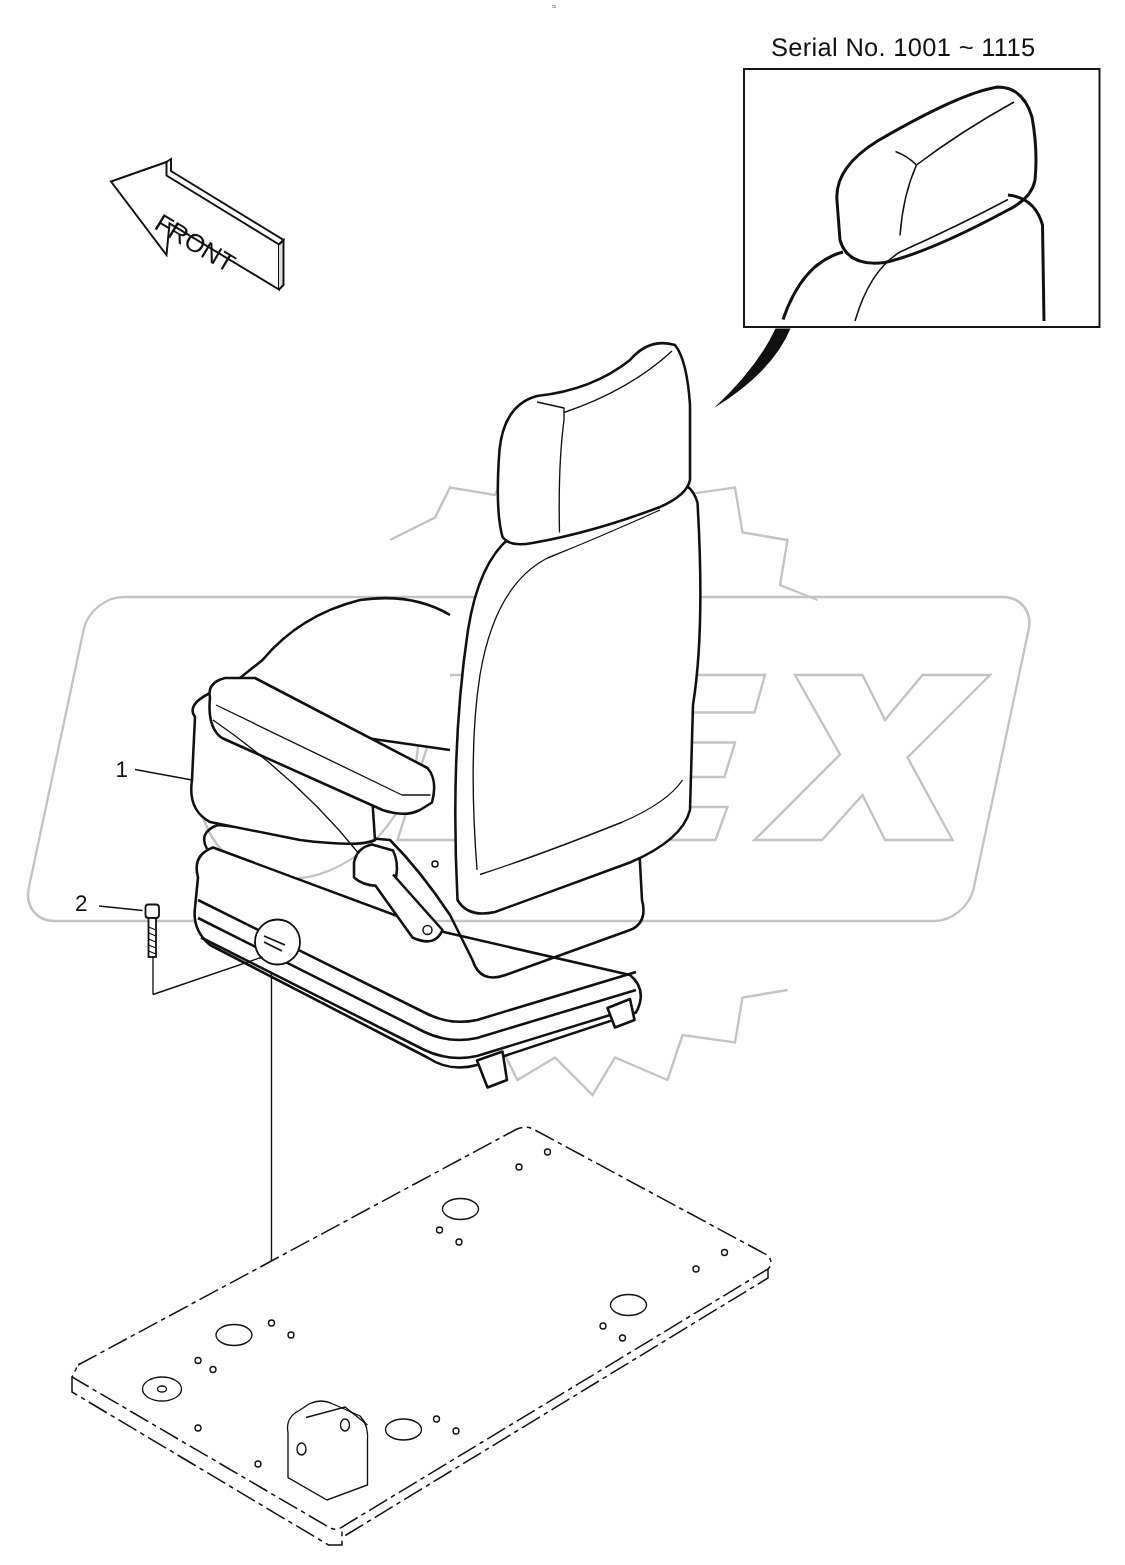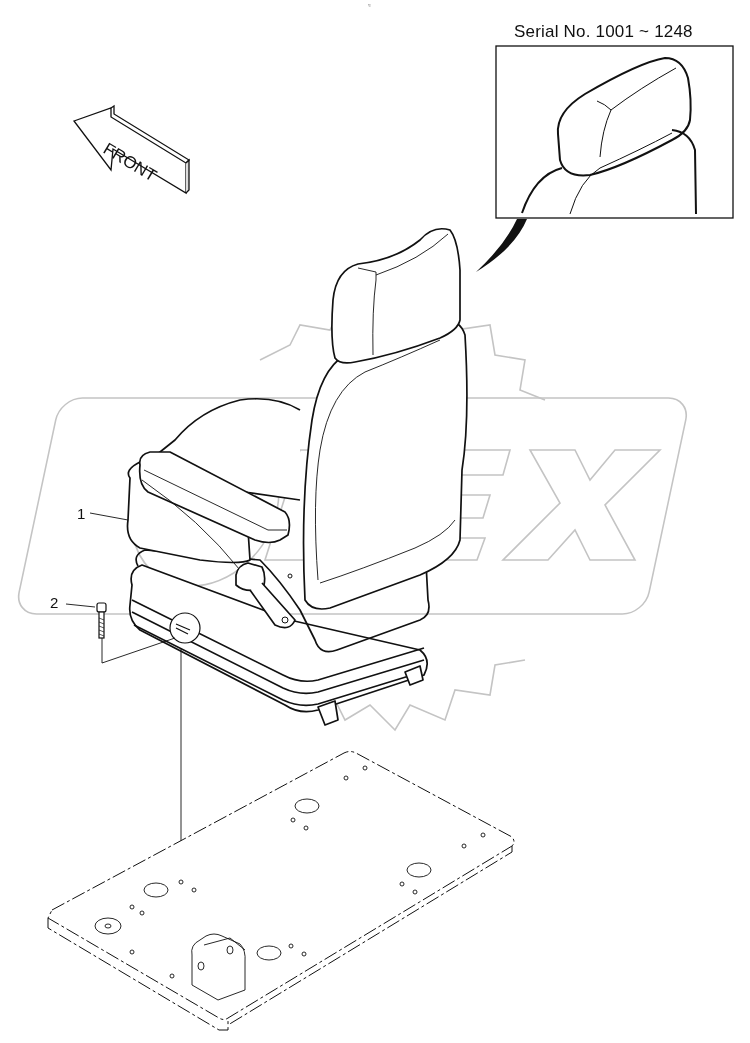--- a/index.html
+++ b/index.html
@@ -139,15 +139,15 @@
 
       <path d="M192 955 Q190 945 200 940 L206 936 Q214 932 222 936 L240 944 Q246 950 245 962 L245 990 L218 1000 L192 985 Z"></path>
       <path d="M204 945 L230 938 L245 950" fill="none"></path>
       <ellipse cx="201" cy="966" rx="3" ry="4" fill="none"></ellipse>
       <ellipse cx="230" cy="950" rx="3" ry="4" fill="none"></ellipse>
     </g>
   </g>
 </svg>
 
 <div class="lbl tiny">≈</div>
-<div class="lbl serial">Serial No. 1001 ~ 1248</div>
+<div class="lbl serial">Serial No. 1001 ~ 1115</div>
 <div class="lbl callout1">1</div>
 <div class="lbl callout2">2</div>
 
 </body></html>

